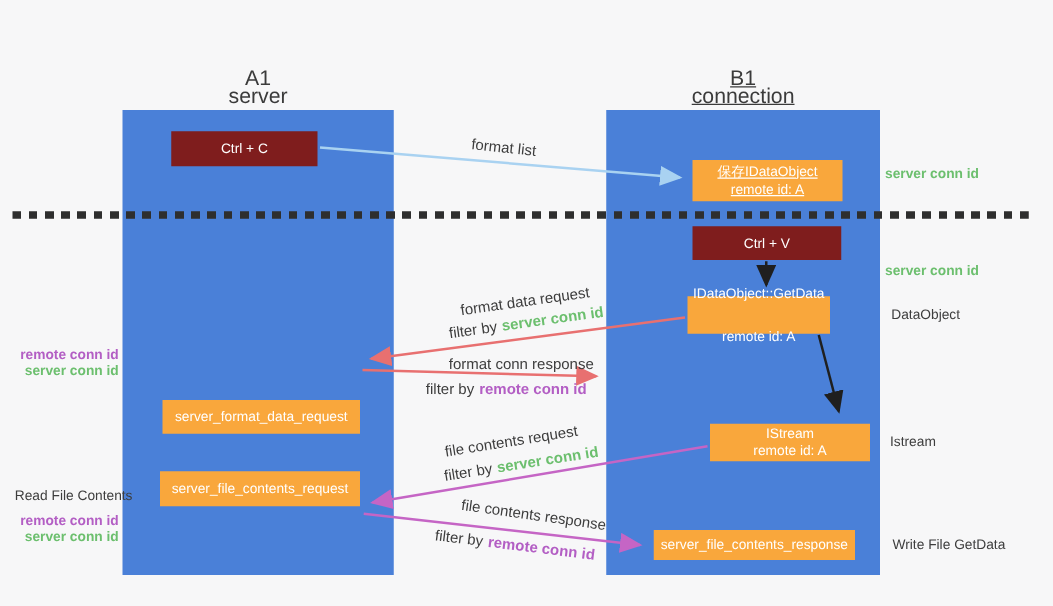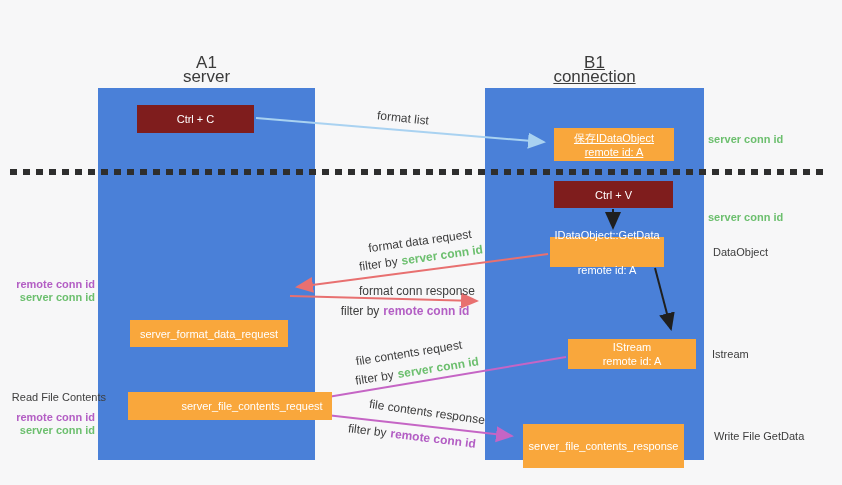--- a/index.html
+++ b/index.html
@@ -119,25 +119,25 @@
   <div class="node orange" style="left:130px;top:272px;width:158px;height:27px;margin-top:48px;">
     <div>server_format_data_request</div>
   </div>
 
 
   <div class="node orange" style="left:568px;top:339px;width:128px;height:30px;">
     <div>IStream</div>
     <div>remote id: A</div>
   </div>
 
-  <div class="node orange" style="left:128px;top:392px;width:160px;height:28px;padding-left:44px;">
+  <div class="node orange" style="left:128px;top:377px;width:160px;height:28px;">
     <div>server_file_contents_request</div>
   </div>
 
-  <div class="node orange" style="left:523px;top:424px;width:161px;height:44px;">
+  <div class="node orange" style="left:523px;top:424px;width:161px;height:24px;">
     <div>server_file_contents_response</div>
   </div>
 
   <div class="flow-label" style="left:403px;top:118px;--r:6deg;">format list</div>
 
   <div class="flow-label" style="left:420px;top:241px;--r:-8deg;">format data request</div>
   <div class="flow-label" style="left:421px;top:258px;--r:-8deg;">
     <span class="filter-prefix">filter by</span><span class="conn-green">server conn id</span>
   </div>
 

